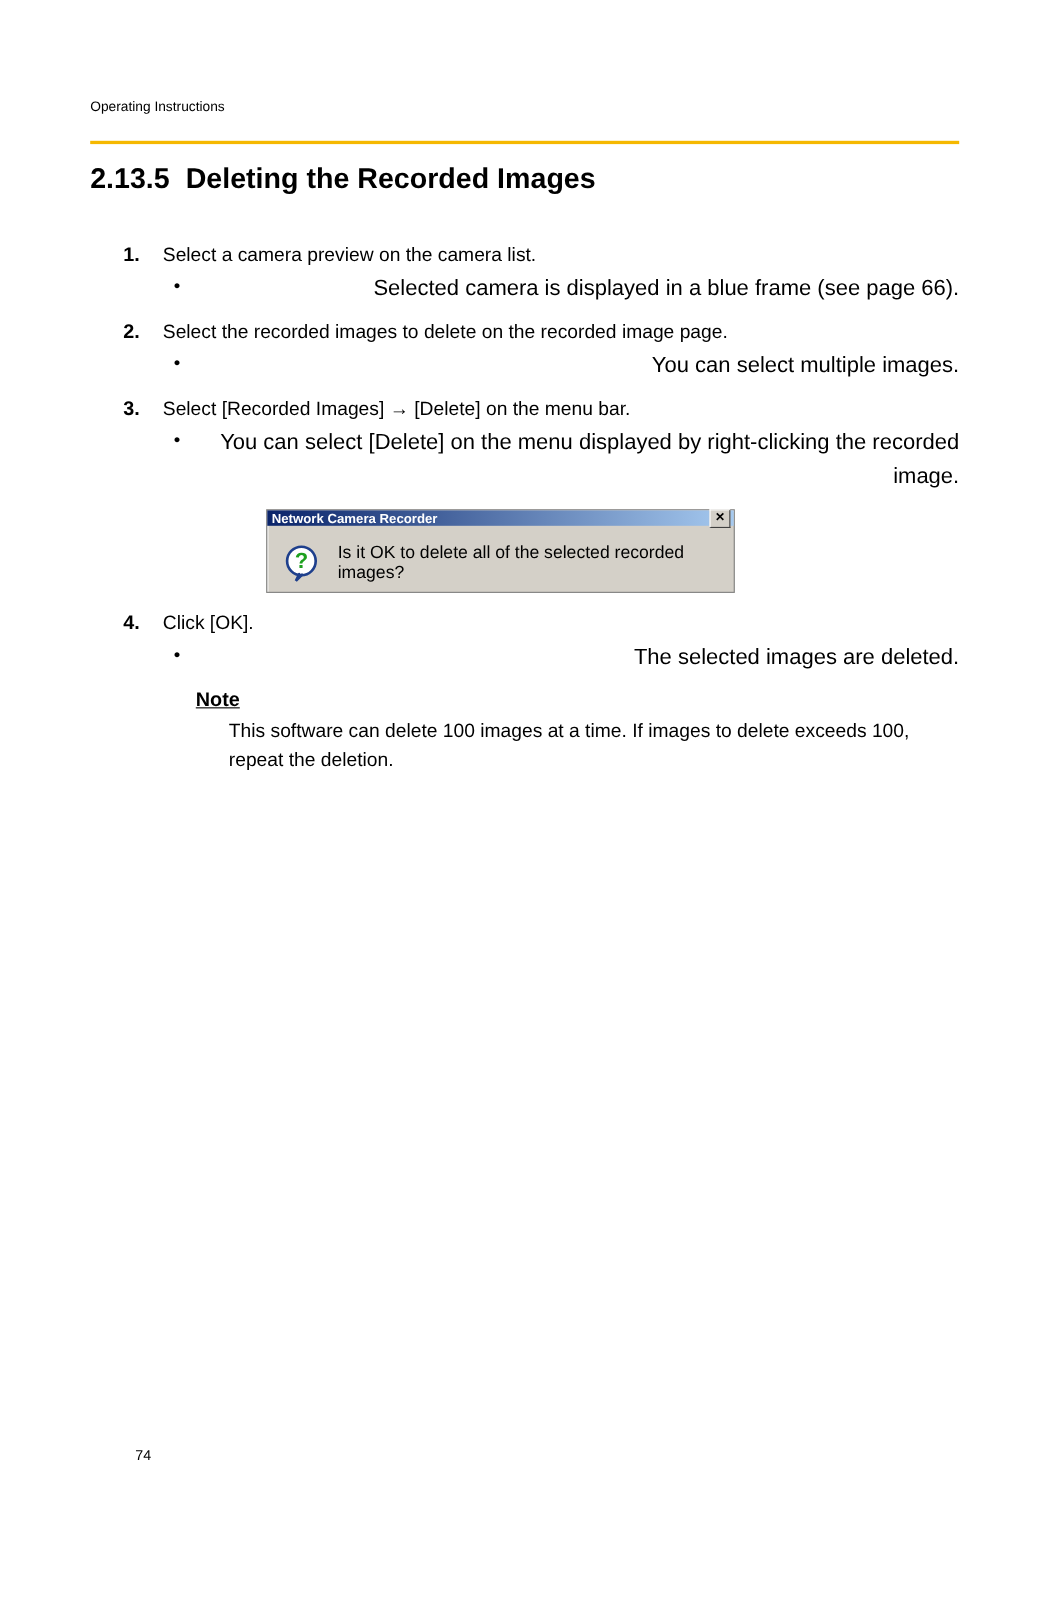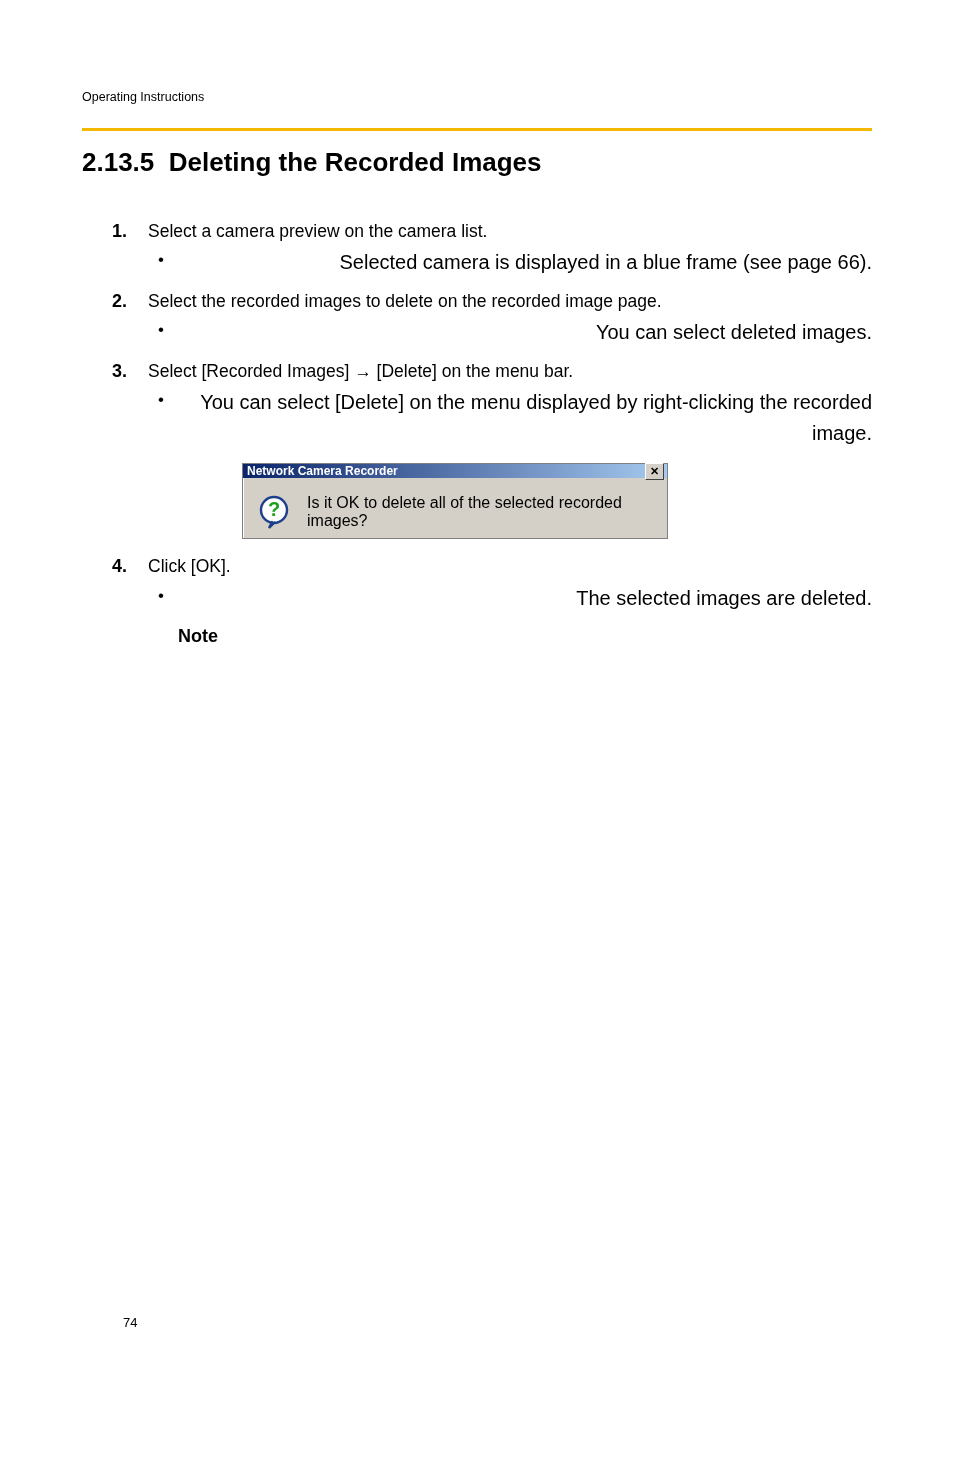--- a/index.html
+++ b/index.html
@@ -146,20 +146,21 @@
     display: flex;
     align-items: center;
     justify-content: center;
     box-sizing: border-box;
   }
   .win-btn.default {
     outline: 1px solid #000;
   }
   .note-heading {
     font-weight: bold;
+    text-decoration: underline;
     font-size: 18px;
     margin: 6px 0 4px 66px;
   }
   .note-body {
     font-size: 17.5px;
     line-height: 1.5;
     margin-left: 96px;
     margin-right: 20px;
   }
   .page-number {
@@ -194,21 +195,21 @@
           <li>Selected camera is displayed in a blue frame (see page 66).</li>
         </ul>
       </div>
     </div>
 
     <div class="step">
       <div class="step-num">2.</div>
       <div class="step-body">
         <div>Select the recorded images to delete on the recorded image page.</div>
         <ul class="bullets">
-          <li>You can select deleted images.</li>
+          <li>You can select multiple images.</li>
         </ul>
       </div>
     </div>
 
     <div class="step">
       <div class="step-num">3.</div>
       <div class="step-body">
         <div><span>Select [Recorded Images]</span> <span class="arrow">→</span> <span>[Delete] on the menu bar.</span></div>
         <ul class="bullets">
           <li>You can select [Delete] on the menu displayed by right-clicking the recorded image.</li>
@@ -242,17 +243,18 @@
       <div class="step-num">4.</div>
       <div class="step-body">
         <div>Click [OK].</div>
         <ul class="bullets">
           <li>The selected images are deleted.</li>
         </ul>
       </div>
     </div>
 
     <div class="note-heading">Note</div>
+    <div class="note-body">This software can delete 100 images at a time. If images to delete exceeds 100, repeat the deletion.</div>
 
   </div>
 
   <div class="page-number">74</div>
 </div>
 
 </body></html>

